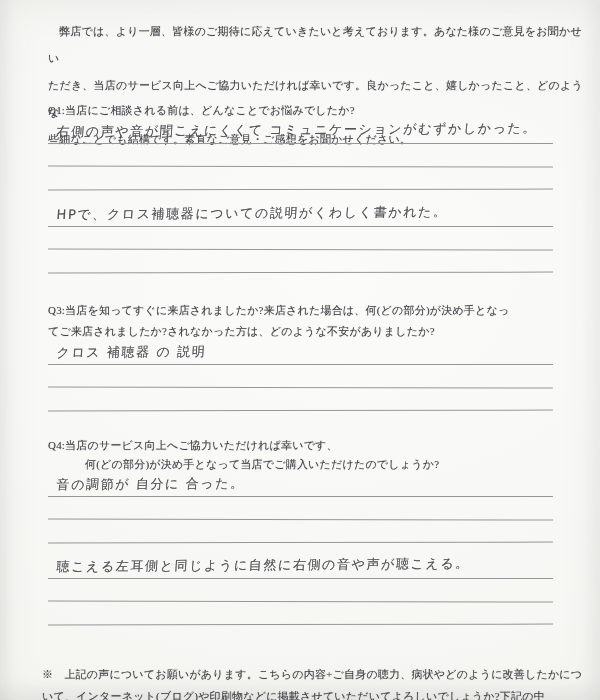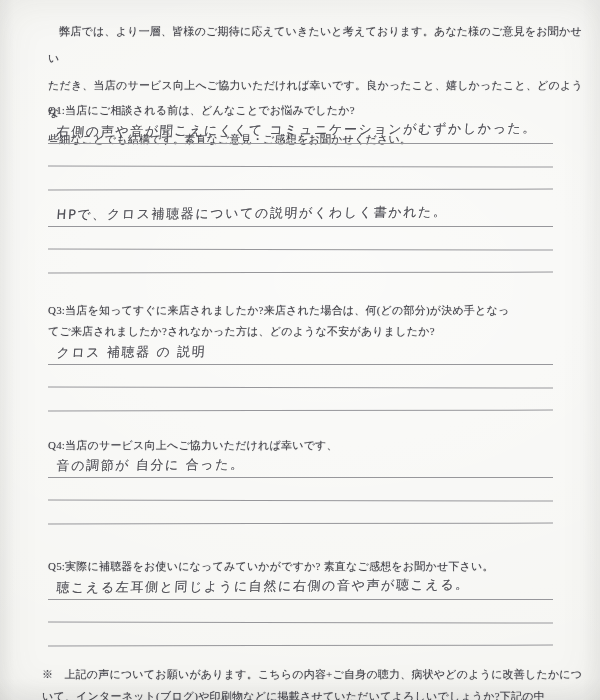--- a/index.html
+++ b/index.html
@@ -92,31 +92,31 @@
       <div class="rule">
         <span class="hand">クロス 補聴器 の 説明</span>
       </div>
       <div class="rule"></div>
       <div class="rule"></div>
     </div>
   </section>
 
   <section class="qblock q4">
     <p class="qlabel printed">Q4:当店のサービス向上へご協力いただければ幸いです、</p>
+    <p class="qlabel2 printed">何(どの部分)が決め手となって当店でご購入いただけたのでしょうか?</p>
     <div class="rules">
       <div class="rule">
         <span class="hand">音の調節が 自分に 合った。</span>
       </div>
       <div class="rule"></div>
       <div class="rule"></div>
     </div>
   </section>
 
   <section class="qblock q5">
-    <p class="qlabel printed">Q5:実際に補聴器をお使いになってみていかがですか? 素直なご感想をお聞かせ下さい。</p>
     <div class="rules">
       <div class="rule">
         <span class="hand">聴こえる左耳側と同じように自然に右側の音や声が聴こえる。</span>
       </div>
       <div class="rule"></div>
       <div class="rule"></div>
     </div>
   </section>
 
   <p class="footer printed">※　上記の声についてお願いがあります。こちらの内容+ご自身の聴力、病状やどのように改善したかにつ

